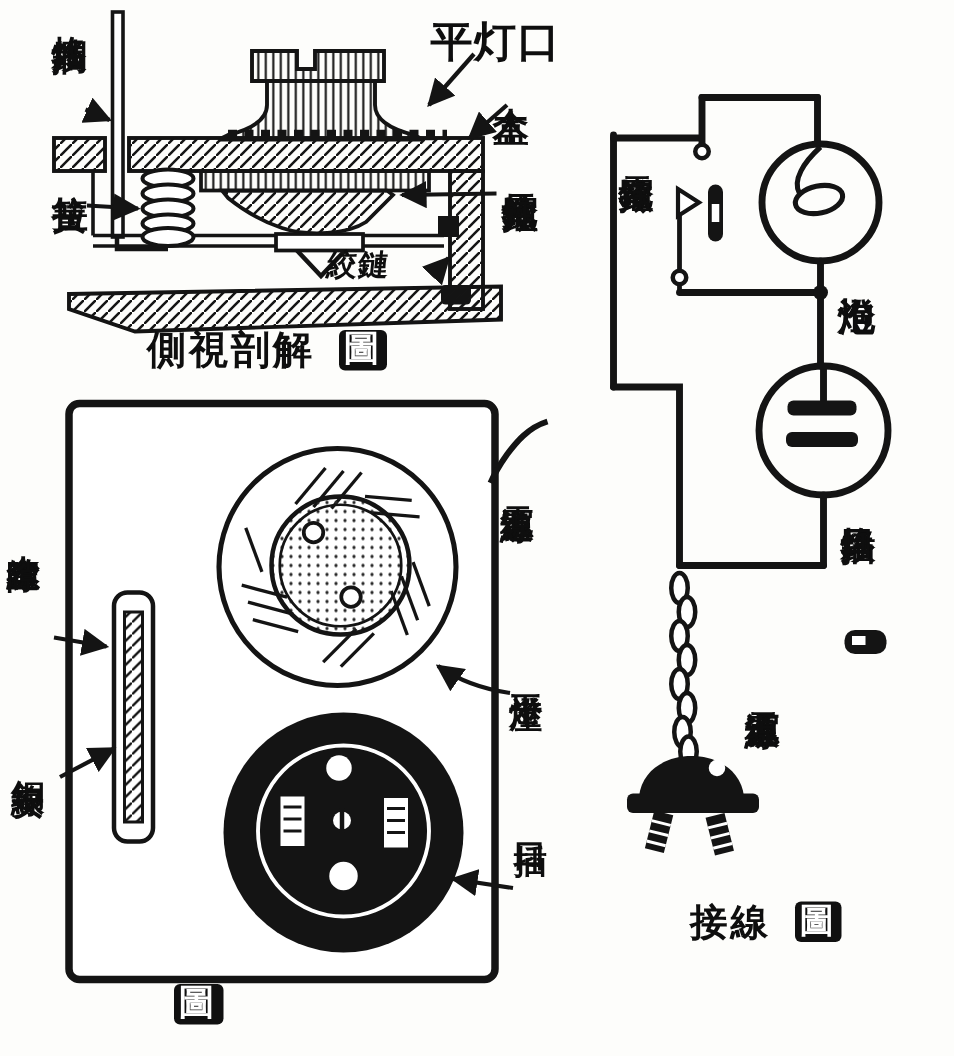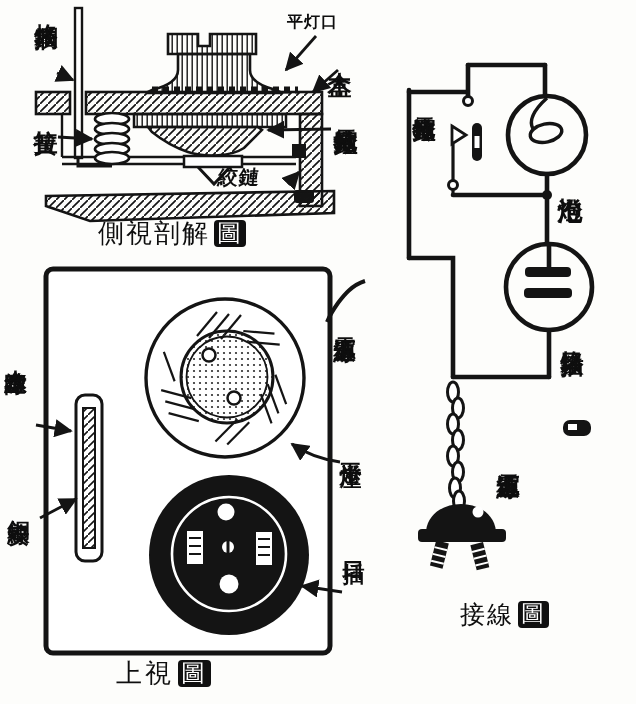--- a/index.html
+++ b/index.html
@@ -26,22 +26,22 @@
     white-space: nowrap;
   }
   .v {
     writing-mode: vertical-rl;
     text-orientation: upright;
   }
   .caption {
     position: absolute;
     display: flex;
     align-items: center;
-    gap: 4px;
-    font-weight: 400;
+    gap: 16px;
+    font-weight: 700;
     color: #0e0e0e;
   }
   .cap-badge {
     background: #101010;
     color: #ffffff;
     padding: 0 3px 2px 3px;
     border-radius: 4px;
     line-height: 1.05;
   }
 </style>
@@ -112,21 +112,21 @@
       <line x1="58" y1="137" x2="92" y2="139" marker-end="url(#sv-ah)"></line>
       <line x1="316" y1="36" x2="286" y2="70" marker-end="url(#sv-ah)"></line>
       <line x1="338" y1="70" x2="313" y2="92" marker-end="url(#sv-ah)"></line>
       <line x1="331" y1="129" x2="268" y2="130" marker-end="url(#sv-ah)"></line>
       <line x1="288" y1="184" x2="299" y2="172" marker-end="url(#sv-ah)"></line>
     </g>
   </svg>
 
   <div class="lbl v" style="left:34px;top:6px;font-size:23px">烙鉄擱</div>
   <div class="lbl v" style="left:33px;top:112px;font-size:24px">拉簧</div>
-  <div class="lbl" style="left:287px;top:14px;font-size:16px">平灯口</div>
+  <div class="lbl" style="left:287px;top:14px;font-size:28px">平灯口</div>
   <div class="lbl v" style="left:327px;top:52px;font-size:24px">木盒</div>
   <div class="lbl v" style="left:333px;top:110px;font-size:24px">電鈴揿鈕</div>
   <div class="lbl" style="left:218px;top:167px;font-size:20px;transform:skewX(-6deg)">絞鏈</div>
   <div class="caption" style="left:98px;top:216px;font-size:26px;letter-spacing:2px">
     <span>側視剖解</span>
     <span class="cap-badge" style="font-size:24px">圖</span>
   </div>
 
   <svg style="left:0;top:255px" width="400" height="449" viewBox="0 0 400 449">
     <defs>
@@ -212,21 +212,20 @@
       <line x1="342" y1="337" x2="302" y2="331" marker-end="url(#tv-ah)"></line>
     </g>
   </svg>
 
   <div class="lbl v" style="left:4px;top:352px;font-size:22px">木盒縫隙</div>
   <div class="lbl v" style="left:7px;top:503px;font-size:22px">銅安線</div>
   <div class="lbl v" style="left:333px;top:320px;font-size:22px">電源進線</div>
   <div class="lbl v" style="left:339px;top:445px;font-size:22px">平燈座</div>
   <div class="lbl v" style="left:342px;top:545px;font-size:22px">插口</div>
   <div class="caption" style="left:116px;top:656px;font-size:26px;letter-spacing:3px">
-    <span>上視</span>
     <span class="cap-badge" style="font-size:24px">圖</span>
   </div>
 
   <svg style="left:390px;top:40px" width="246" height="615" viewBox="0 0 246 615">
     <defs>
       <marker id="wd-ah" viewBox="0 0 10 10" refX="9" refY="5" markerWidth="6" markerHeight="6" orient="auto">
         <path d="M0,0 L10,5 L0,10 z" fill="#141414"></path>
       </marker>
     </defs>
 

